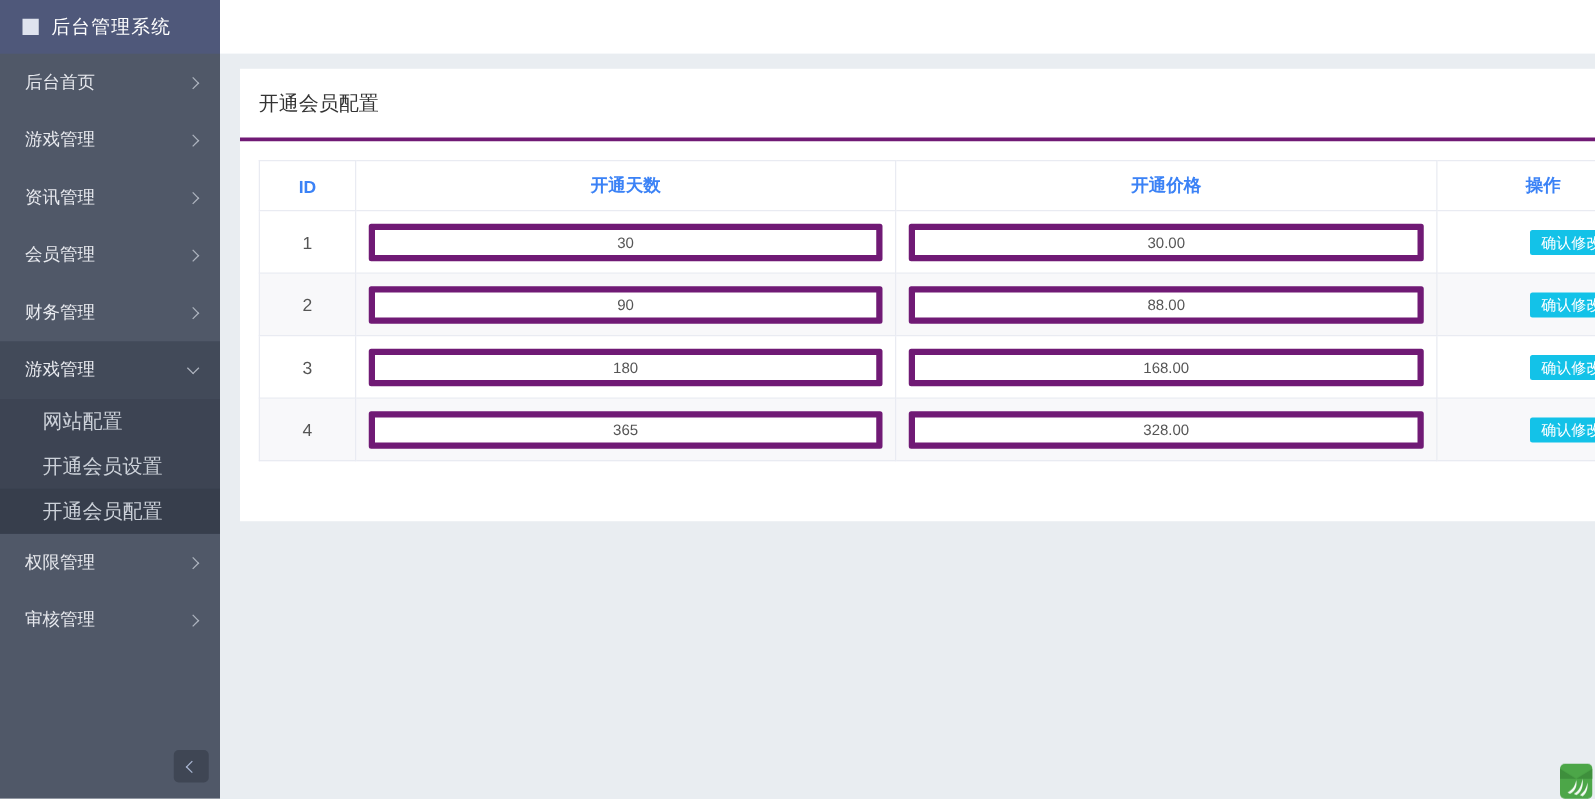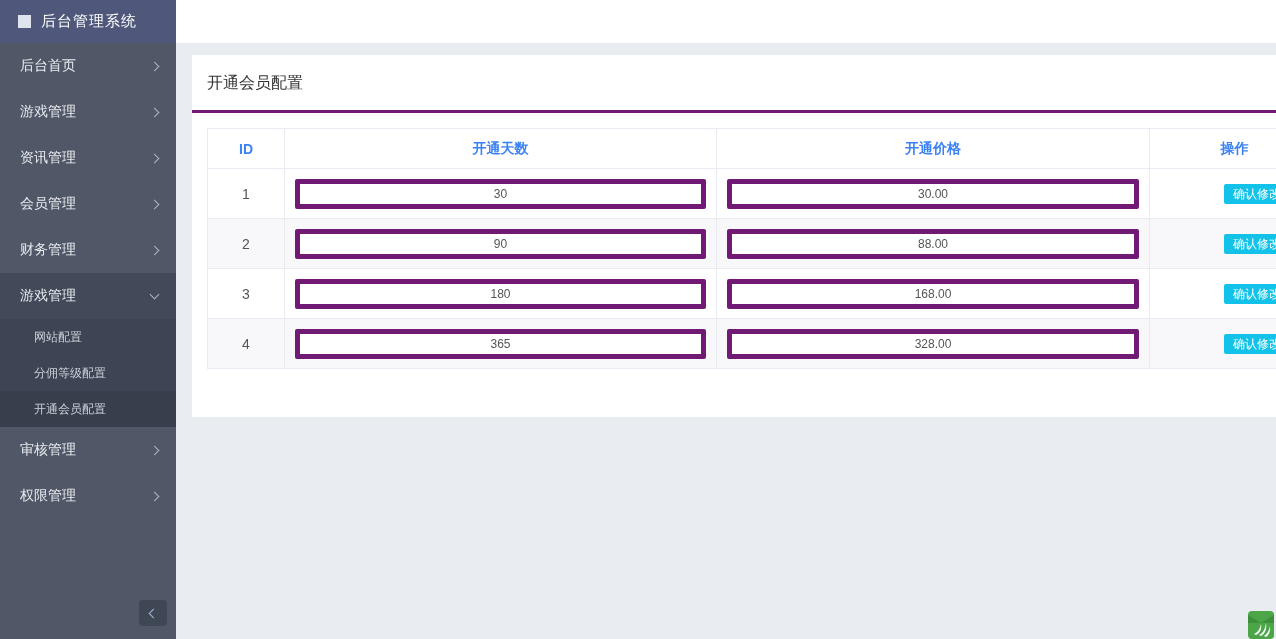--- a/index.html
+++ b/index.html
@@ -15,21 +15,21 @@
   .logo-square { width:13px; height:13px; background:#dfe3ee; display:inline-block; }
   .side-title { color:#ffffff; font-size:15px; margin-left:10px; letter-spacing:1px; }
 
   .nav { flex:1 1 auto; }
   .nav-item { height:46px; display:flex; align-items:center; padding:0 18px 0 20px;
     color:#e8eaef; font-size:14px; cursor:pointer; }
   .nav-item .lbl { flex:1; }
   .nav-item.expanded { background:#424a59; }
   .sub-list { background:#3d4453; }
   .sub-item { height:36px; display:flex; align-items:center; padding-left:34px;
-    color:#ccd1d9; font-size:12px; cursor:pointer; }
+    color:#ccd1d9; font-size:16px; cursor:pointer; }
   .sub-item.active { background:#373e4c; }
 
   .chev { display:inline-block; width:7px; height:7px;
     border-right:1.6px solid #aeb4bf; border-bottom:1.6px solid #aeb4bf; }
   .chev-right { transform:rotate(-45deg); }
   .chev-down  { transform:rotate(45deg); margin-top:-3px; }
   .chev-left  { transform:rotate(135deg); border-color:#a9b6d2; }
 
   .collapse-btn { position:absolute; bottom:13px; right:9px; width:28px; height:26px;
     background:#3f4654; border:none; border-radius:4px; cursor:pointer;
@@ -96,33 +96,33 @@
 
       <div class="nav-item expanded">
         <span class="lbl">游戏管理</span>
         <span class="chev chev-down"></span>
       </div>
       <div class="sub-list">
         <div class="sub-item">
           <span>网站配置</span>
         </div>
         <div class="sub-item">
-          <span>分佣等级配置</span>
+          <span>开通会员设置</span>
         </div>
         <div class="sub-item active">
           <span>开通会员配置</span>
         </div>
       </div>
 
       <div class="nav-item">
-        <span class="lbl">审核管理</span>
+        <span class="lbl">权限管理</span>
         <span class="chev chev-right"></span>
       </div>
       <div class="nav-item">
-        <span class="lbl">权限管理</span>
+        <span class="lbl">审核管理</span>
         <span class="chev chev-right"></span>
       </div>
     </nav>
 
     <button class="collapse-btn">
       <span class="chev chev-left"></span>
     </button>
   </aside>
 
   <main class="main">

